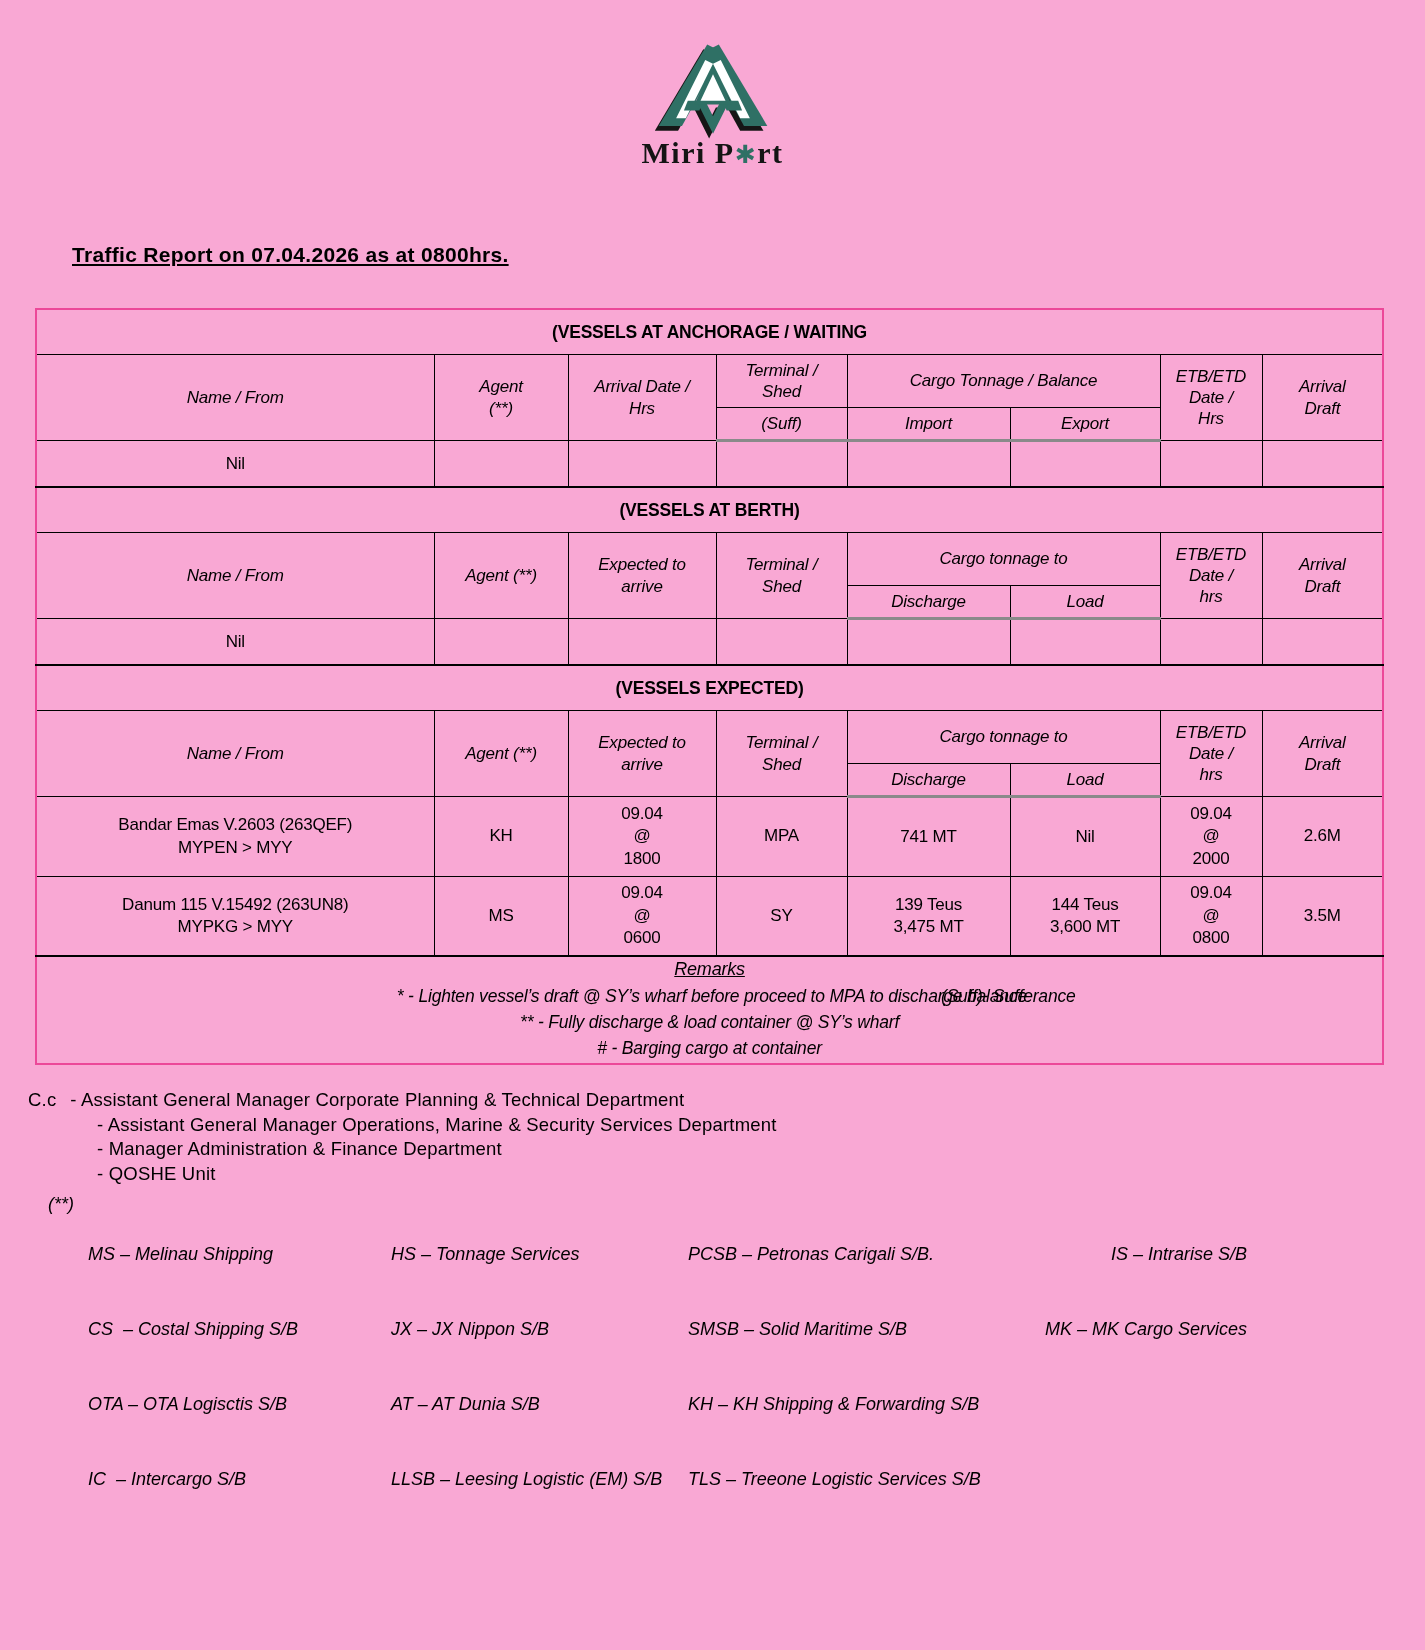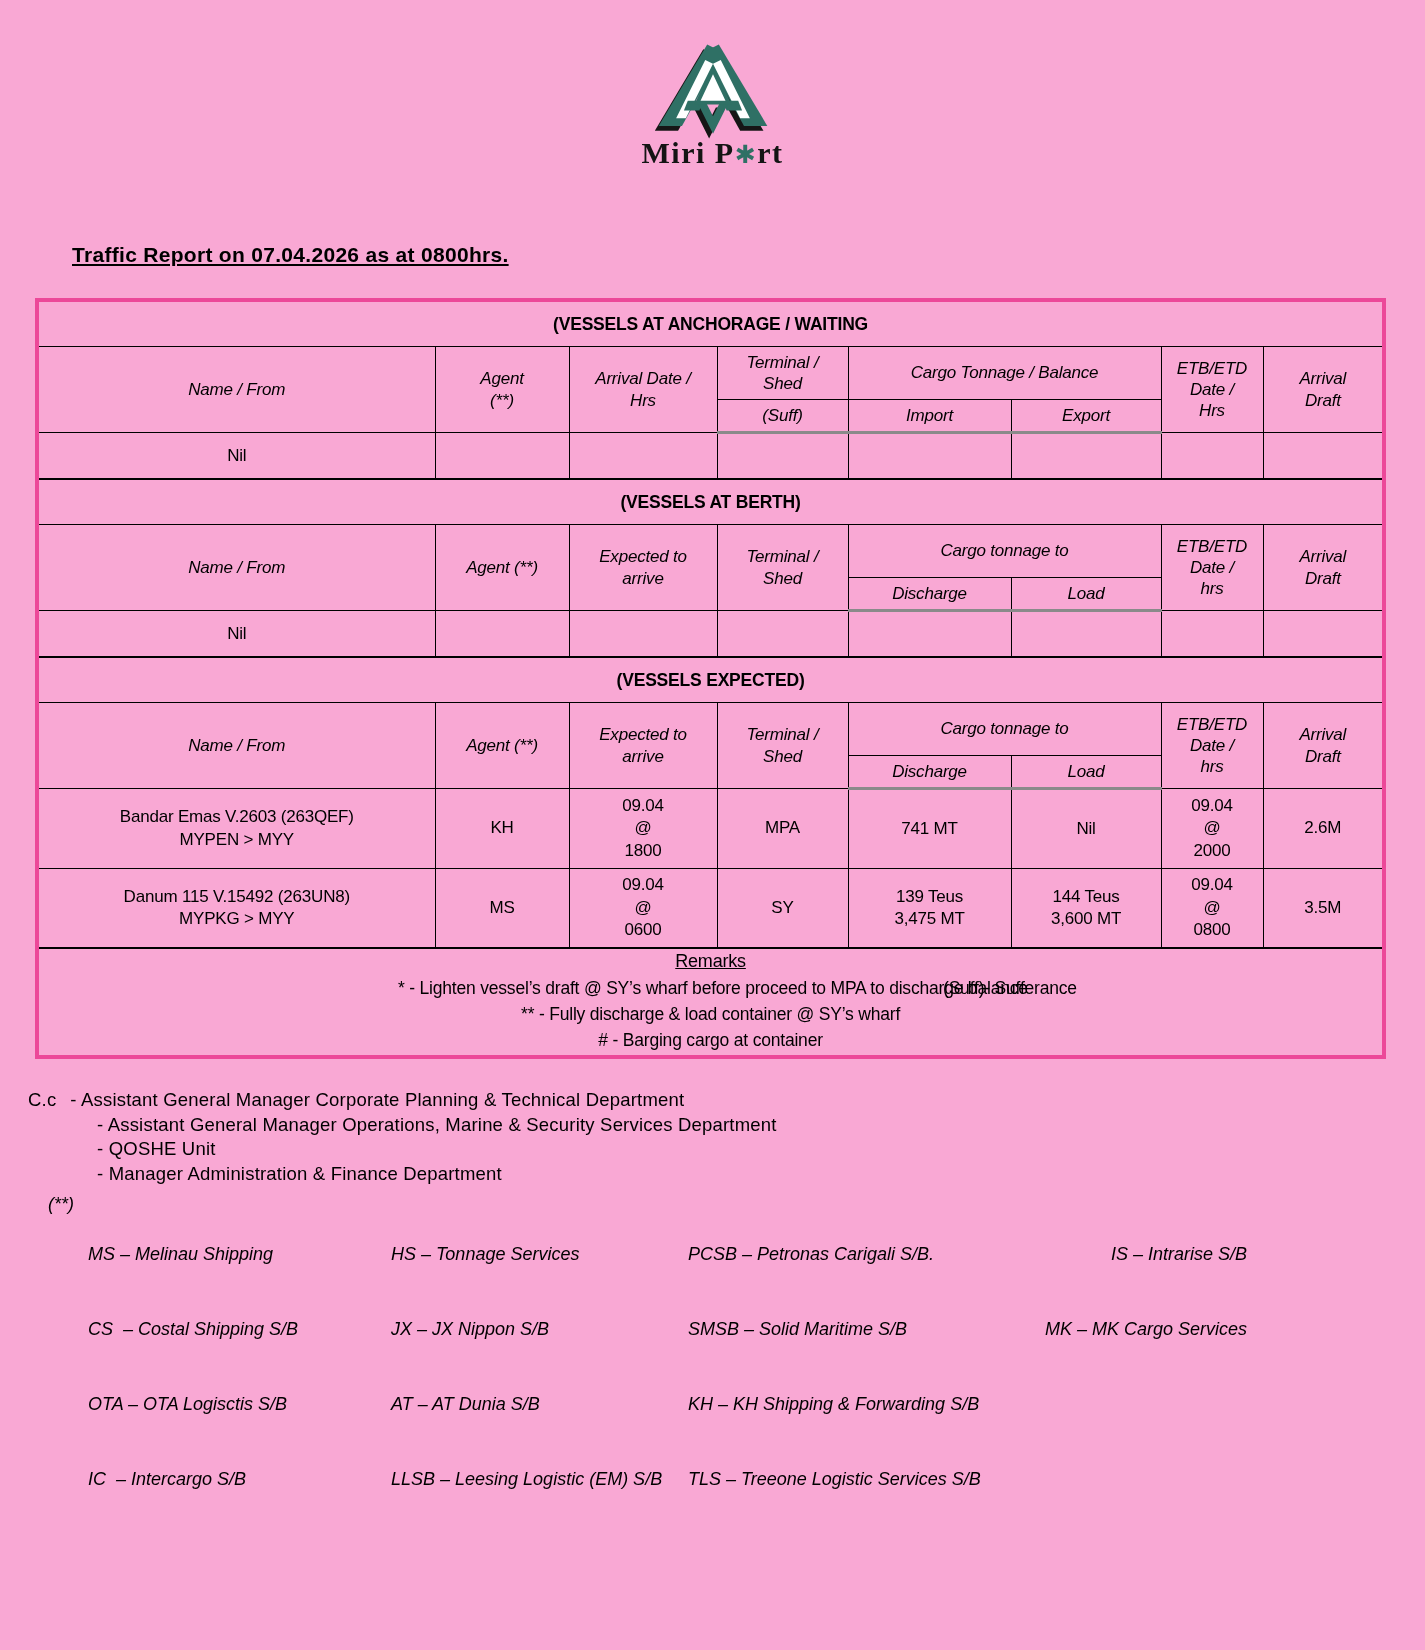--- a/index.html
+++ b/index.html
@@ -9,31 +9,31 @@
   
   .logo-wrap{position:absolute;top:42px;left:0;width:100%;text-align:center;}
   .logo-svg{display:block;margin:0 auto;}
   .logo-text{font-family:"Liberation Serif",serif;font-weight:700;font-size:30px;letter-spacing:1.5px;color:#141414;margin-top:-4px;}
   .logo-star{color:#2f7065;font-size:25px;font-weight:400;}
 
   
   .doc-title{position:absolute;top:243px;left:72px;font-size:21px;font-weight:700;text-decoration:underline;letter-spacing:.3px;white-space:pre;}
 
   
-  table.traffic{position:absolute;top:298px;left:35px;width:1347px;border-collapse:collapse;table-layout:fixed;border:4px solid #ec4899;}
+  table.traffic{position:absolute;top:308px;left:35px;width:1347px;border-collapse:collapse;table-layout:fixed;border:2px solid #ec4899;}
   table.traffic td{border:1px solid #000;text-align:center;vertical-align:middle;font-size:17px;padding:2px 4px;letter-spacing:-.2px;overflow:hidden;}
   tr.sec-title td{font-weight:700;font-size:17.5px;height:40px;font-style:normal;}
   tr.hdr-top td, tr.hdr-sub td{font-style:italic;white-space:pre-line;line-height:1.25;}
   tr.hdr-top td{height:48px;}
   tr.hdr-sub td{height:27px;}
   tr.hdr-sub td, td.gray-bottom{border-bottom:3px solid #8a8a8a;}
   tr.nil-row td{height:40px;border-bottom:2px solid #000;}
   tr.data-row td{height:74px;white-space:pre-line;line-height:1.32;}
   tr.data-row.last td{border-bottom:2px solid #000;}
-  td.remarks-cell{text-align:left;vertical-align:top;padding:6px 10px 10px 10px;}
+  td.remarks-cell{text-align:left;vertical-align:top;padding:6px 10px 10px 10px;font-style:italic;}
   .remark-title{font-size:18px;text-decoration:underline;margin-bottom:3px;}
   .remark-line{font-size:17.5px;line-height:26px;white-space:pre-wrap;position:relative;}
   .suff-note{position:absolute;left:900px;top:0;white-space:pre;}
 
   
   .cc-block{position:absolute;top:1056px;left:28px;font-size:18.5px;line-height:24.5px;letter-spacing:.2px;}
   .cc-first{display:flex;gap:14px;margin-top:32px;}
   .cc-item{white-space:pre;}
   .cc-rest{margin-left:69px;white-space:pre;}
 
@@ -228,22 +228,22 @@
       </tr>
     </tbody>
   </table>
 
   <div class="cc-block">
     <div class="cc-first">
       <span>C.c</span>
       <span class="cc-item">- Assistant General Manager Corporate Planning &amp; Technical Department</span>
     </div>
     <div class="cc-rest">- Assistant General Manager Operations, Marine &amp; Security Services Department</div>
+    <div class="cc-rest">- Manager Administration &amp; Finance Department</div>
     <div class="cc-rest">- QOSHE Unit</div>
-    <div class="cc-rest">- Manager Administration &amp; Finance Department</div>
   </div>
 
   <div class="legend">
     <div class="legend-marker">(**)</div>
     <div class="legend-col legend-col1">
       <div class="legend-line">MS – Melinau Shipping</div>
       <div class="legend-line">CS  – Costal Shipping S/B</div>
       <div class="legend-line">OTA – OTA Logisctis S/B</div>
       <div class="legend-line">IC  – Intercargo S/B</div>
     </div>

